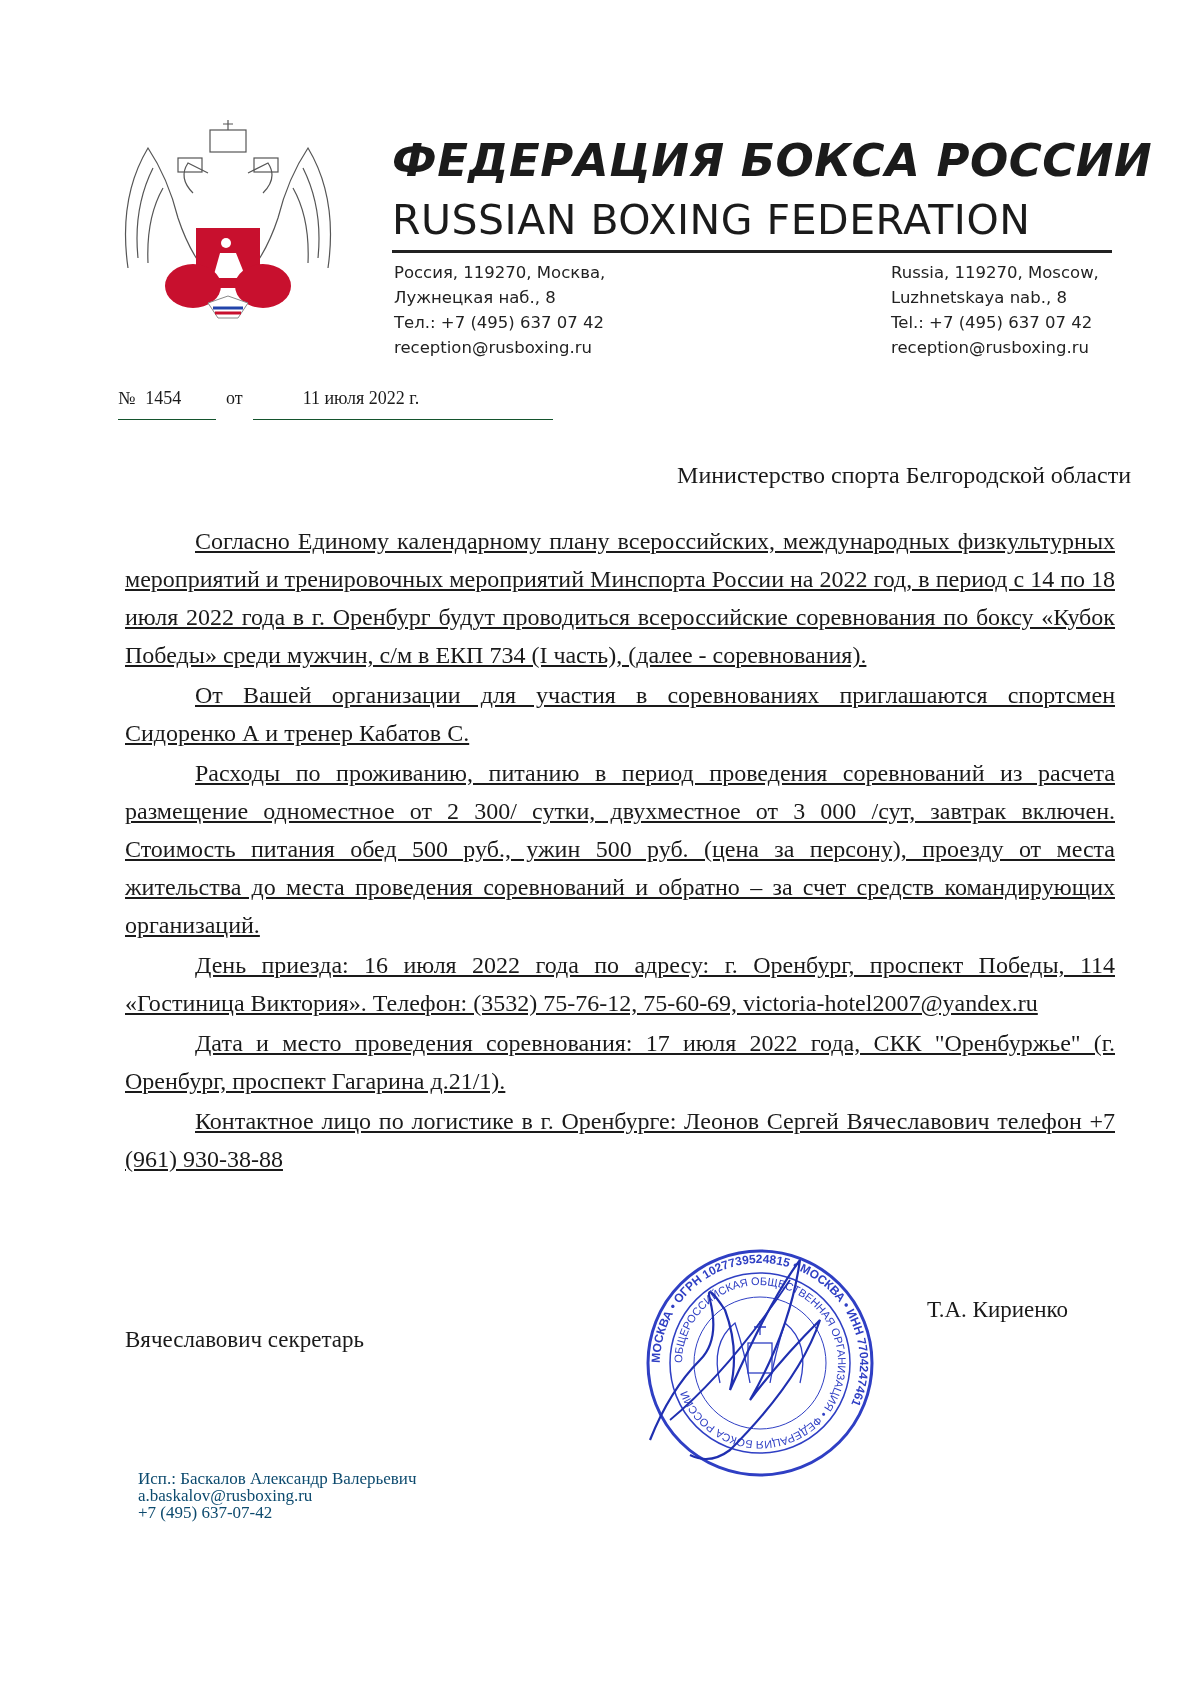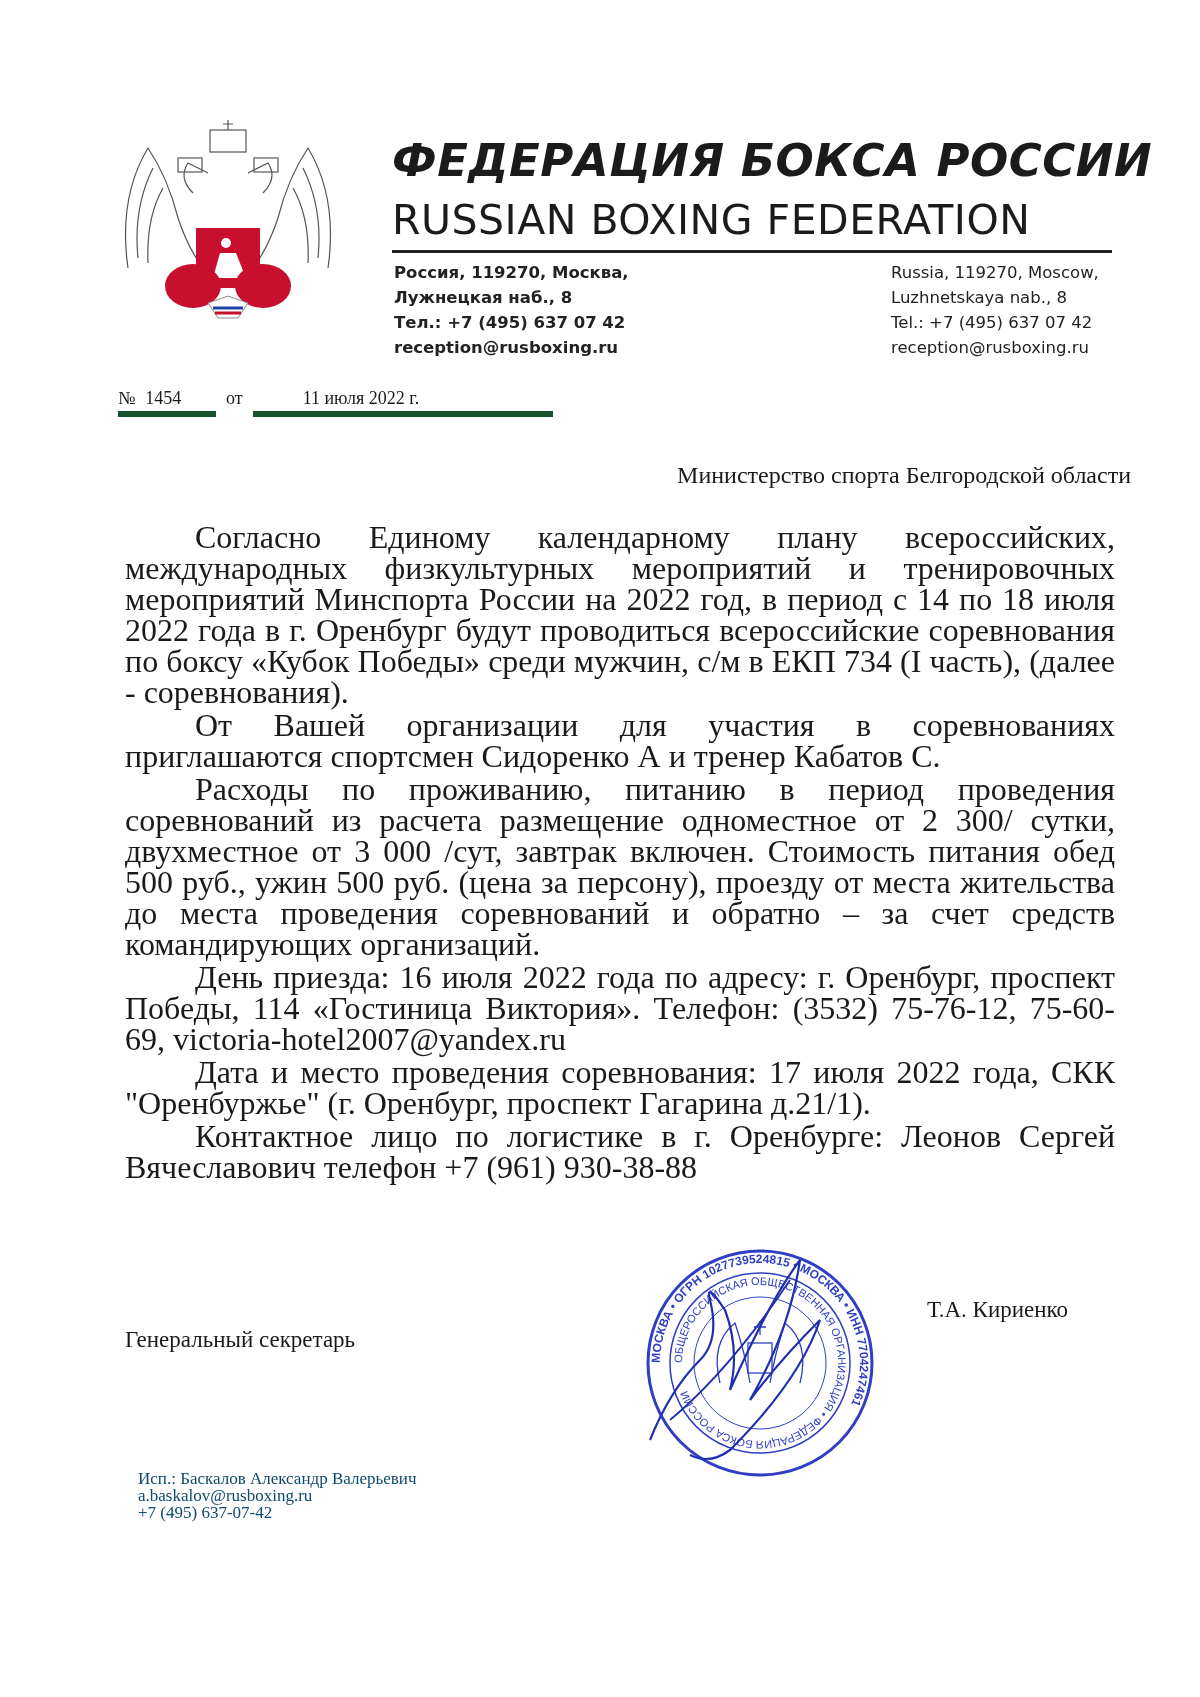--- a/index.html
+++ b/index.html
@@ -2,27 +2,27 @@
 <html><head>
 <meta charset="utf-8">
 <style>
   html,body{margin:0;padding:0;background:#fff;}
   body{width:1200px;height:1697px;position:relative;overflow:hidden;font-family:"Liberation Serif",serif;color:#1a1a1a;}
   .logo{position:absolute;left:108px;top:118px;width:240px;height:210px;}
   .hdr-ru{position:absolute;left:392px;top:134px;font-family:"DejaVu Sans",sans-serif;font-weight:bold;font-size:45px;letter-spacing:0.5px;color:#1b1b1b;white-space:nowrap;font-style:italic;}
   .hdr-en{position:absolute;left:392px;top:196px;font-family:"DejaVu Sans",sans-serif;font-weight:normal;font-size:41px;letter-spacing:0.5px;color:#1b1b1b;white-space:nowrap;}
   .hdr-rule{position:absolute;left:392px;top:250px;width:720px;height:3px;background:#222;}
   .addr{position:absolute;top:260px;font-family:"DejaVu Sans",sans-serif;font-size:16.5px;line-height:25px;color:#222;white-space:nowrap;}
-  .addr.l{left:394px;font-weight:bold;} .addr.r{left:891px;}
+  .addr.l{left:394px;} .addr.r{left:891px;}
   .reg{position:absolute;left:118px;top:388px;font-size:18px;white-space:nowrap;}
-  .reg .u{display:inline-block;border-bottom:6px solid #14532d;padding-bottom:2px;}
+  .reg .u{display:inline-block;border-bottom:1px solid #14532d;padding-bottom:10px;}
   .reg .num{width:98px;} .reg .date{width:300px;text-align:left;padding-left:50px;box-sizing:border-box;}
   .reg .no{margin-right:10px;} .reg .ot{margin:0 10px 0 10px;}
   .recipient{position:absolute;right:69px;top:462px;font-size:24px;}
-  .body{position:absolute;left:125px;top:522px;width:990px;font-size:32px;line-height:31px;text-align:justify;}
+  .body{position:absolute;left:125px;top:522px;width:990px;font-size:24px;line-height:38px;text-align:justify;text-decoration:underline;}
   .body p{margin:0 0 2px 0;text-indent:70px;}
   .sign-left{position:absolute;left:125px;top:1327px;font-size:23px;}
   .sign-right{position:absolute;left:927px;top:1297px;font-size:23px;}
   .stamp{position:absolute;left:640px;top:1243px;width:240px;height:240px;}
   .sig{position:absolute;left:630px;top:1240px;width:220px;height:230px;}
   .exec{position:absolute;left:138px;top:1470px;font-size:17px;line-height:17px;color:#0c4a6e;}
 </style>
 </head>
 <body>
 
@@ -80,21 +80,21 @@
 
 <div class="body">
   <p>Согласно Единому календарному плану всероссийских, международных физкультурных мероприятий и тренировочных мероприятий Минспорта России на 2022 год, в период с 14 по 18 июля 2022 года в г. Оренбург будут проводиться всероссийские соревнования по боксу «Кубок Победы» среди мужчин, с/м в ЕКП 734 (I часть), (далее - соревнования).</p>
   <p>От Вашей организации для участия в соревнованиях приглашаются спортсмен Сидоренко А и тренер Кабатов С.</p>
   <p>Расходы по проживанию, питанию в период проведения соревнований из расчета размещение одноместное от 2 300/ сутки, двухместное от 3 000 /сут, завтрак включен. Стоимость питания обед 500 руб., ужин 500 руб. (цена за персону), проезду от места жительства до места проведения соревнований и обратно – за счет средств командирующих организаций.</p>
   <p>День приезда: 16 июля 2022 года по адресу: г. Оренбург, проспект Победы, 114 «Гостиница Виктория». Телефон: (3532) 75-76-12, 75-60-69, victoria-hotel2007@yandex.ru</p>
   <p>Дата и место проведения соревнования: 17 июля 2022 года, СКК "Оренбуржье" (г. Оренбург, проспект Гагарина д.21/1).</p>
   <p>Контактное лицо по логистике в г. Оренбурге: Леонов Сергей Вячеславович телефон +7 (961) 930-38-88</p>
 </div>
 
-<div class="sign-left">Генеральный секретарь</div>
+<div class="sign-left">Вячеславович секретарь</div>
 
 <div class="stamp">
   <svg width="240" height="240" viewBox="0 0 240 240">
     <defs>
       <path id="outerc" d="M120,120 m-100,0 a100,100 0 1,1 200,0 a100,100 0 1,1 -200,0"></path>
       <path id="innerc" d="M120,120 m-78,0 a78,78 0 1,1 156,0 a78,78 0 1,1 -156,0"></path>
     </defs>
     <circle cx="120" cy="120" r="112" fill="none" stroke="#2f3fc4" stroke-width="3"></circle>
     <circle cx="120" cy="120" r="90" fill="none" stroke="#2f3fc4" stroke-width="1.5"></circle>
     <circle cx="120" cy="120" r="66" fill="none" stroke="#2f3fc4" stroke-width="1"></circle>

